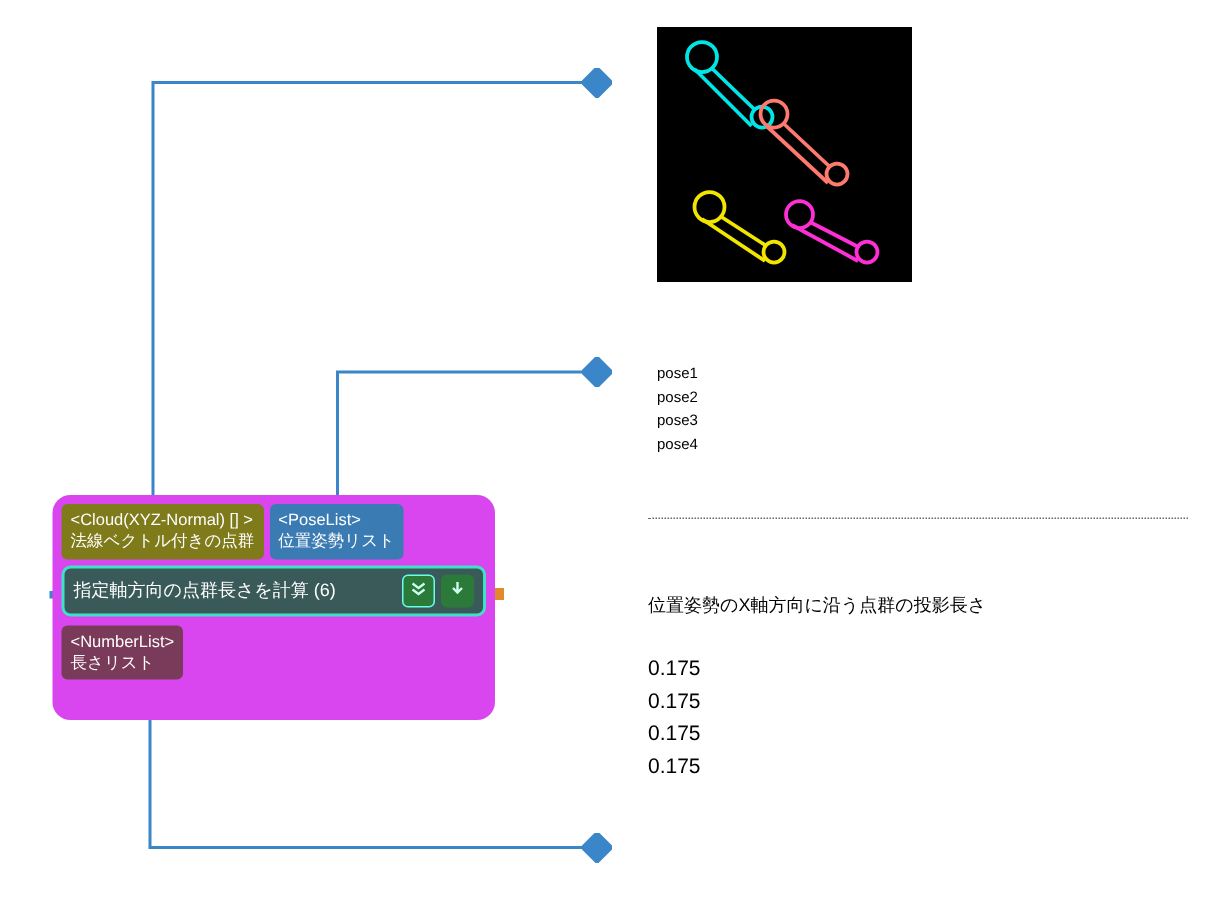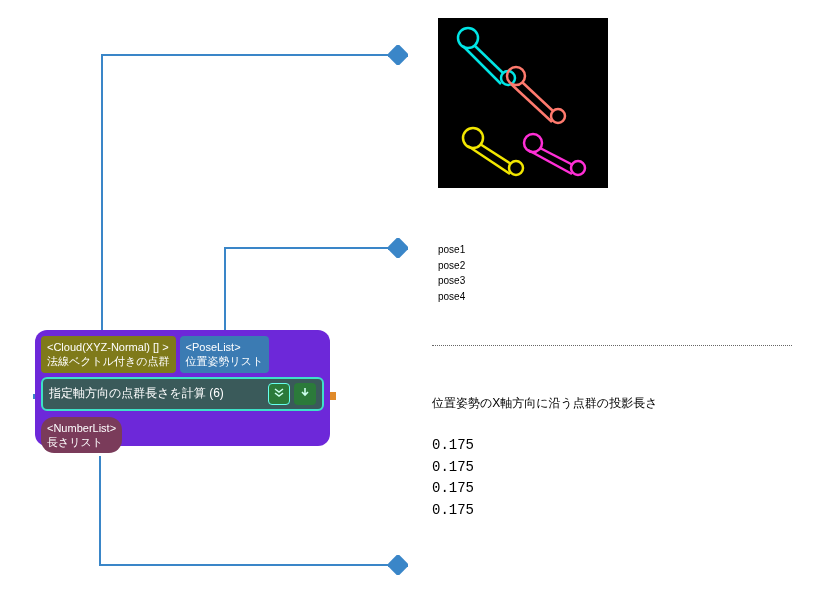--- a/index.html
+++ b/index.html
@@ -1,32 +1,32 @@
 <!DOCTYPE html>
 <html><head>
 <meta charset="utf-8">
 <style>
   * { box-sizing: border-box; margin: 0; padding: 0; }
   body { font-family: Arial, sans-serif; background: #fff; width: 817px; height: 612px; position: relative; }
   svg.connector { position: absolute; top: 0; left: 0; width: 817px; height: 612px; pointer-events: none; }
-  .node-panel { position: absolute; left: 35px; top: 330px; width: 295px; height: 116px; background: #6d28d9; border-radius: 12px; padding: 6px; }
+  .node-panel { position: absolute; left: 35px; top: 330px; width: 295px; height: 150px; background: #d946ef; border-radius: 12px; padding: 6px; }
   .port-row { display: flex; gap: 4px; margin-bottom: 4px; }
   .port { padding: 4px 6px; font-size: 11px; color: #fff; border-radius: 4px; line-height: 1.3; }
   .port.cloud { background: #7f7a1a; }
   .port.poselist { background: #3b7bb3; }
-  .port.numberlist { background: #7a3b5a; border-radius: 13px; }
+  .port.numberlist { background: #7a3b5a; }
   .title-row { display: flex; align-items: center; background: #3a5a5a; border: 2px solid #3ee0c8; border-radius: 6px; padding: 4px 6px; margin-bottom: 6px; }
   .title-row .txt { flex: 1; color: #fff; font-size: 12px; }
   .title-row .btn { width: 22px; height: 22px; background: #2b7a3a; border-radius: 4px; margin-left: 4px; display: flex; align-items: center; justify-content: center; font-size: 12px; color: #cfd; }
   .title-row .btn.a { border: 1px solid #6fe; }
   .thumb { position: absolute; left: 438px; top: 18px; width: 170px; height: 170px; background: #000; }
   .poses { position: absolute; left: 438px; top: 210px; font-size: 10px; line-height: 1.55; margin-top: 32px; }
   .divider { position: absolute; left: 432px; top: 345px; border-top: 1px dotted #666; width: 360px; }
   .heading { position: absolute; left: 432px; top: 395px; font-size: 12px; }
-  .lengths { position: absolute; left: 432px; top: 435px; font-size: 14px; line-height: 1.55; font-family: Liberation Mono, monospace; }
+  .lengths { position: absolute; left: 432px; top: 435px; font-size: 14px; line-height: 1.55; }
 </style>
 </head>
 <body>
 
 <svg class="connector">
   <defs>
     <marker id="dm" markerWidth="10" markerHeight="10" refX="5" refY="5" orient="auto">
       <rect x="1" y="1" width="8" height="8" fill="#3a86c8" transform="rotate(45 5 5)"></rect>
     </marker>
   </defs>

